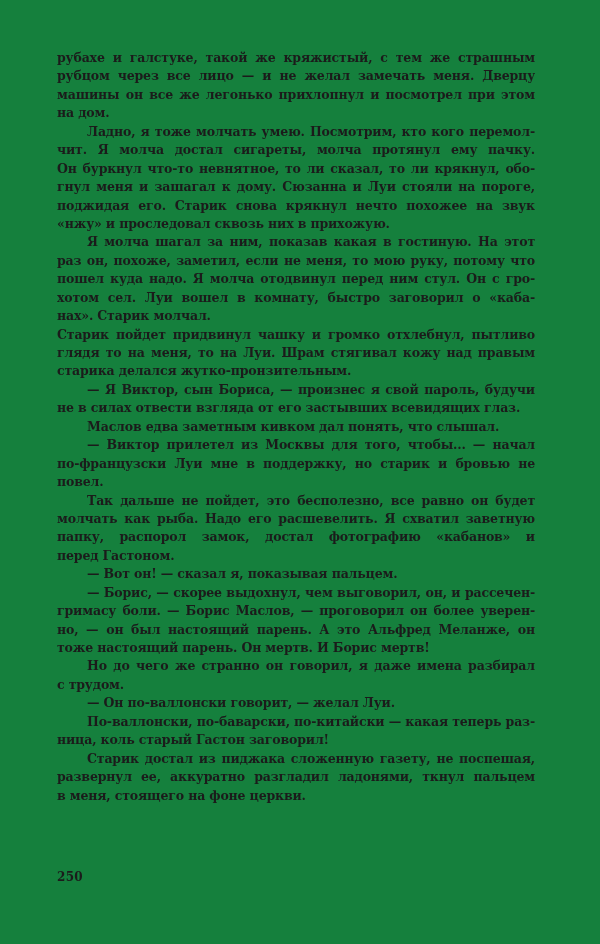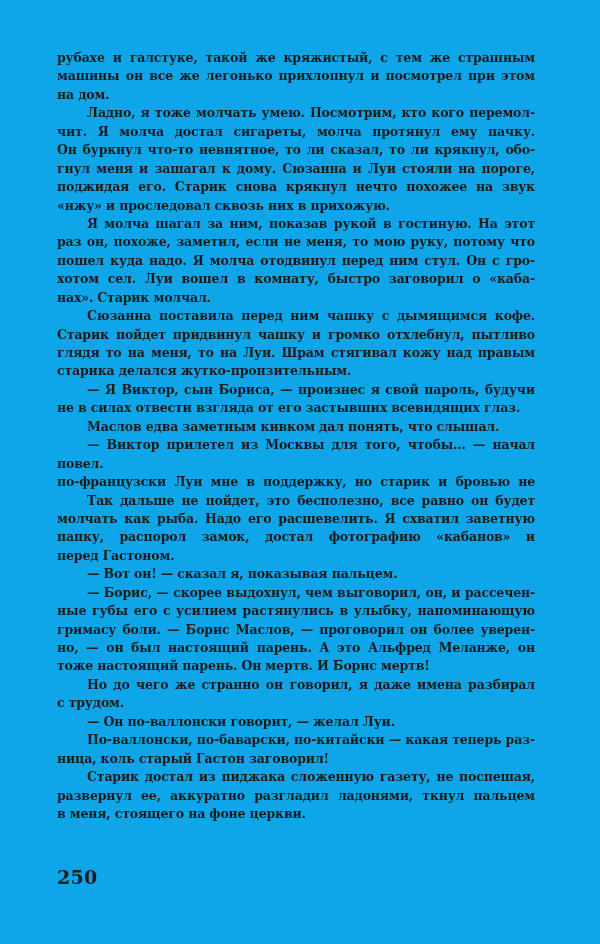--- a/index.html
+++ b/index.html
@@ -1,20 +1,20 @@
 <!DOCTYPE html>
 <html><head>
 <meta charset="utf-8">
 <style>
   html, body { margin: 0; padding: 0; background: #ffffff; }
   .scan {
     position: relative;
     width: 600px;
     height: 944px;
-    background: #0ea5e9;
+    background: #15803d;
     overflow: hidden;
     font-family: "DejaVu Serif", serif;
     font-weight: 700;
     color: #1b1b1b;
     -webkit-font-smoothing: antialiased;
   }
   .text-block {
     position: absolute;
     left: 57px;
     top: 49px;
@@ -29,80 +29,79 @@
     letter-spacing: -0.15px;
     text-align: justify;
     text-align-last: justify;
   }
   .line.last { text-align-last: left; }
   .line.ind { text-indent: 30px; }
   .folio {
     position: absolute;
     left: 57px;
     top: 868px;
-    font-size: 19px;
+    font-size: 12px;
     line-height: 19px;
     letter-spacing: 0.3px;
   }
 </style>
 </head>
 <body>
 
 <div class="scan">
   <div class="text-block">
       <div class="para">
         <div class="line">рубахе и галстуке, такой же кряжистый, с тем же страшным</div>
+        <div class="line">рубцом через все лицо — и не желал замечать меня. Дверцу</div>
         <div class="line">машины он все же легонько прихлопнул и посмотрел при этом</div>
         <div class="line last">на дом.</div>
       </div>
       <div class="para">
         <div class="line ind">Ладно, я тоже молчать умею. Посмотрим, кто кого перемол-</div>
         <div class="line">чит. Я молча достал сигареты, молча протянул ему пачку.</div>
         <div class="line">Он буркнул что-то невнятное, то ли сказал, то ли крякнул, обо-</div>
         <div class="line">гнул меня и зашагал к дому. Сюзанна и Луи стояли на пороге,</div>
         <div class="line">поджидая его. Старик снова крякнул нечто похожее на звук</div>
         <div class="line last">«нжу» и проследовал сквозь них в прихожую.</div>
       </div>
       <div class="para">
-        <div class="line ind">Я молча шагал за ним, показав рукой в гостиную. На этот</div>
+        <div class="line ind">Я молча шагал за ним, показав какая в гостиную. На этот</div>
         <div class="line">раз он, похоже, заметил, если не меня, то мою руку, потому что</div>
         <div class="line">пошел куда надо. Я молча отодвинул перед ним стул. Он с гро-</div>
         <div class="line">хотом сел. Луи вошел в комнату, быстро заговорил о «каба-</div>
         <div class="line last">нах». Старик молчал.</div>
       </div>
       <div class="para">
-        <div class="line ind">Сюзанна поставила перед ним чашку с дымящимся кофе.</div>
         <div class="line">Старик пойдет придвинул чашку и громко отхлебнул, пытливо</div>
         <div class="line">глядя то на меня, то на Луи. Шрам стягивал кожу над правым</div>
         <div class="line last">старика делался жутко-пронзительным.</div>
       </div>
       <div class="para">
         <div class="line ind">— Я Виктор, сын Бориса, — произнес я свой пароль, будучи</div>
         <div class="line last">не в силах отвести взгляда от его застывших всевидящих глаз.</div>
       </div>
       <div class="para">
         <div class="line ind last">Маслов едва заметным кивком дал понять, что слышал.</div>
       </div>
       <div class="para">
         <div class="line ind">— Виктор прилетел из Москвы для того, чтобы... — начал</div>
+        <div class="line">по-французски Луи мне в поддержку, но старик и бровью не</div>
         <div class="line last">повел.</div>
-        <div class="line">по-французски Луи мне в поддержку, но старик и бровью не</div>
       </div>
       <div class="para">
         <div class="line ind">Так дальше не пойдет, это бесполезно, все равно он будет</div>
         <div class="line">молчать как рыба. Надо его расшевелить. Я схватил заветную</div>
         <div class="line">папку, распорол замок, достал фотографию «кабанов» и положил</div>
         <div class="line last">перед Гастоном.</div>
       </div>
       <div class="para">
         <div class="line ind last">— Вот он! — сказал я, показывая пальцем.</div>
       </div>
       <div class="para">
         <div class="line ind">— Борис, — скорее выдохнул, чем выговорил, он, и рассечен-</div>
-        <div class="line">ные губы его с усилием растянулись в улыбку, напоминающую</div>
         <div class="line">гримасу боли. — Борис Маслов, — проговорил он более уверен-</div>
         <div class="line">но, — он был настоящий парень. А это Альфред Меланже, он</div>
         <div class="line last">тоже настоящий парень. Он мертв. И Борис мертв!</div>
       </div>
       <div class="para">
         <div class="line ind">Но до чего же странно он говорил, я даже имена разбирал</div>
         <div class="line last">с трудом.</div>
       </div>
       <div class="para">
         <div class="line ind last">— Он по-валлонски говорит, — желал Луи.</div>

